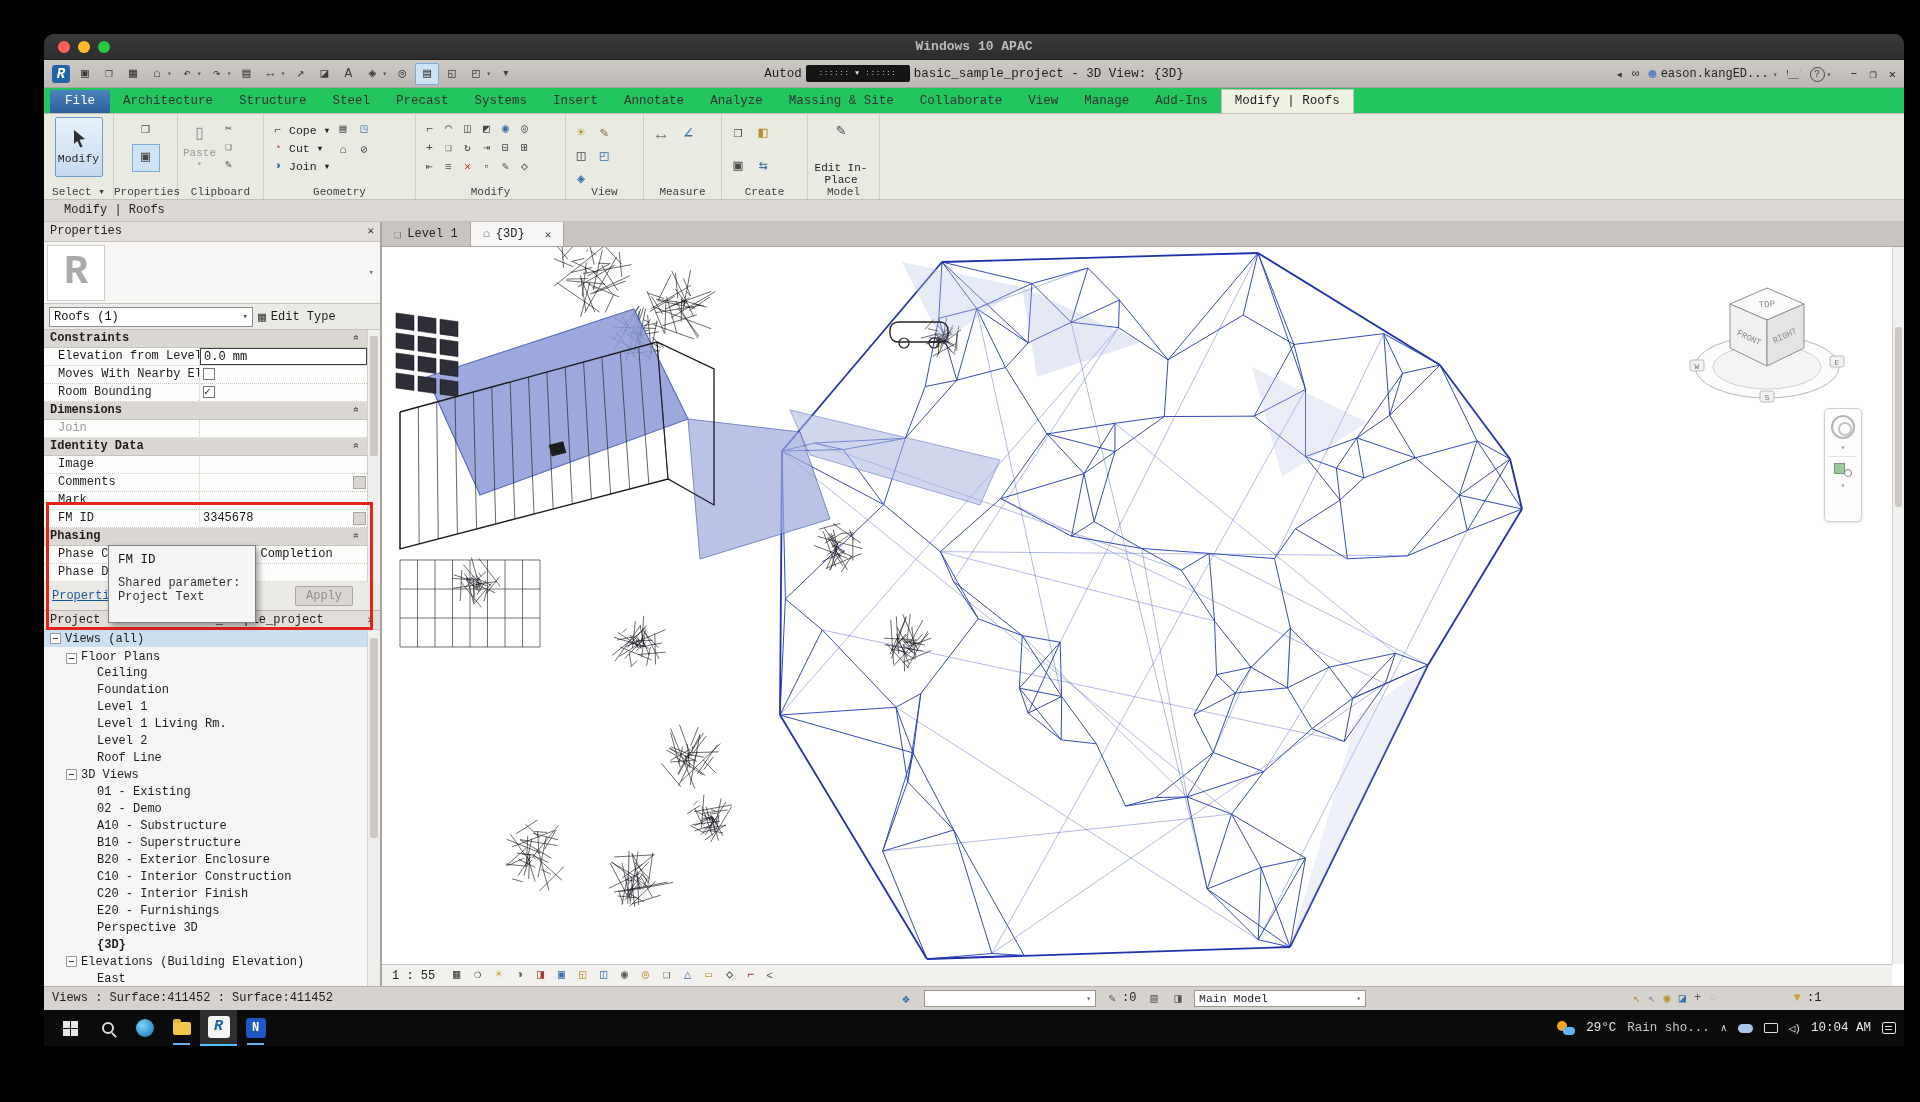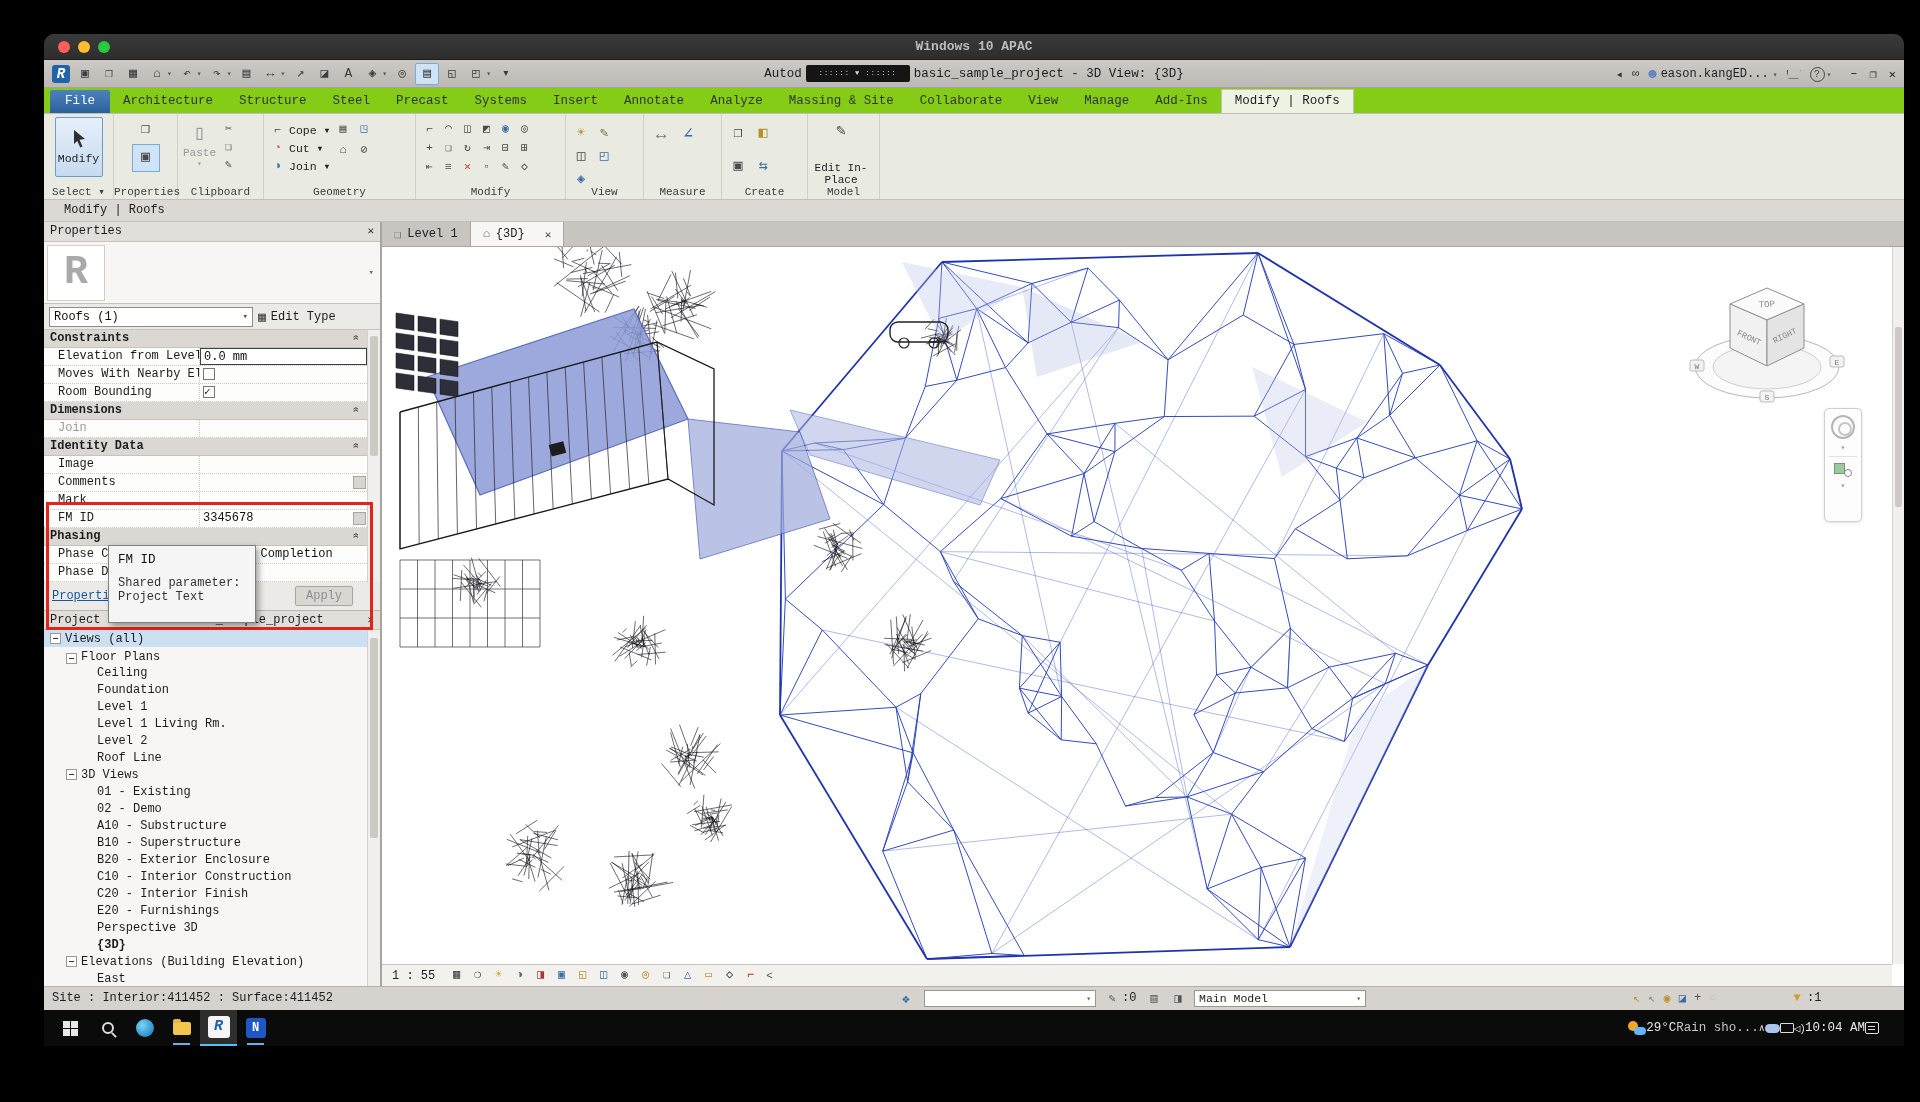--- a/index.html
+++ b/index.html
@@ -33,21 +33,21 @@
   .tb-right{position:absolute;right:8px;top:0;height:28px;display:flex;align-items:center;gap:9px;z-index:2;}
   .tb-right .sm{font-size:12px;color:#333;}
   .tb-user{display:flex;align-items:center;gap:4px;font-size:12px;color:#222;}
   .avatar{color:#5b7fc4;font-size:14px;}
   .cart{position:relative;width:14px;height:9px;border:1.5px solid #3d3d3d;border-top:none;
       clip-path:polygon(0 0,100% 0,86% 100%,14% 100%);}
   .cart::after{content:"";position:absolute;left:1px;bottom:-4px;width:3px;height:3px;border-radius:50%;background:#3d3d3d;box-shadow:7px 0 0 #3d3d3d;}
   .helpq{width:15px;height:15px;border:1.5px solid #444;border-radius:50%;font-size:10px;line-height:13px;text-align:center;color:#444;}
   .winbtns{display:flex;gap:12px;margin-left:10px;font-size:12px;color:#222;}
   
-  .rtabs{height:26px;background:#84cc16;display:flex;align-items:flex-end;padding-left:6px;border-bottom:1px solid #c2bfb9;}
+  .rtabs{height:26px;background:#22c55e;display:flex;align-items:flex-end;padding-left:6px;border-bottom:1px solid #c2bfb9;}
   .rtab{padding:4px 13px 5px;font-size:12.5px;color:#333;cursor:default;white-space:nowrap;}
   .rtab.file{background:linear-gradient(#4b82bd,#2d619c);color:#fff;border-radius:2px 2px 0 0;padding:4px 15px 5px;}
   .rtab.ctx{background:#eef2e2;border:1px solid #c2bfb9;border-bottom:none;color:#1d1d1d;}
   
   .ribbon{height:86px;background:#e9ebe3;border-bottom:1px solid #c4c1bb;display:flex;}
   .rpanel{position:relative;border-right:1px solid #d2cfc8;padding:3px 5px 14px;display:flex;gap:4px;}
   .rpanel-label{position:absolute;left:0;right:0;bottom:1px;text-align:center;font-size:11px;color:#3c3c3c;}
   .bigbtn{width:48px;height:60px;background:linear-gradient(#e6f0fa,#c6dbf0);border:1px solid #6f9bc8;border-radius:2px;
       display:flex;flex-direction:column;align-items:center;justify-content:center;gap:3px;}
   .bigbtn .blab{font-size:11.5px;color:#222;}
@@ -167,21 +167,21 @@
   .w-start{display:grid;grid-template-columns:7px 7px;grid-auto-rows:7px;gap:1px;}
   .w-start span{background:#e8e8e8;}
   .mag{position:relative;width:12px;height:12px;border:2px solid #ddd;border-radius:50%;}
   .mag::after{content:"";position:absolute;right:-5px;bottom:-4px;width:6px;height:2px;background:#ddd;transform:rotate(45deg);}
   .edge{width:18px;height:18px;border-radius:50%;background:radial-gradient(circle at 35% 35%,#79d6f6,#0e6fb8);}
   .folder{position:relative;width:18px;height:13px;background:#f1c64c;border-radius:2px;}
   .folder::before{content:"";position:absolute;left:0;top:-3px;width:8px;height:4px;background:#e3b53a;border-radius:2px 2px 0 0;}
   .rtile{width:22px;height:22px;background:#f5f5f5;border-radius:3px;color:#1f63a8;font-weight:bold;font-style:italic;
       font-size:15px;text-align:center;line-height:22px;}
   .ntile{width:20px;height:20px;background:#1f57c4;border-radius:3px;color:#fff;font-weight:bold;font-size:12px;text-align:center;line-height:20px;}
-  .tray{position:absolute;right:25px;top:0;height:36px;display:flex;align-items:center;gap:0;color:#e8e8e8;font-size:12.5px;}
+  .tray{position:absolute;right:8px;top:0;height:36px;display:flex;align-items:center;gap:11px;color:#e8e8e8;font-size:12.5px;}
   .wx{position:relative;width:18px;height:14px;}
   .wx .sun{position:absolute;left:0;top:0;width:10px;height:10px;border-radius:50%;background:#f5a623;}
   .wx .cld{position:absolute;right:0;bottom:0;width:12px;height:8px;border-radius:6px;background:#64b5f6;}
   .traytxt.dim{color:#c4c4c4;}
   .chev-up{font-size:10px;color:#ddd;}
   .cloud{width:15px;height:9px;background:#a9c5ea;border-radius:8px;}
   .moni{width:14px;height:10px;border:1.5px solid #ddd;border-radius:1px;}
   .spk{font-size:11px;color:#ddd;letter-spacing:-1px;}
   .notif{width:14px;height:12px;border:1.5px solid #ddd;border-radius:2px;position:relative;}
   .notif::after{content:"";position:absolute;left:2px;top:3px;width:7px;height:1px;background:#ddd;box-shadow:0 3px 0 #ddd;}
@@ -1461,21 +1461,21 @@
                 <span class="vcbi" style="color: rgb(184, 145, 42);">▭</span>
                 <span class="vcbi" style="color: rgb(68, 68, 68);">◇</span>
                 <span class="vcbi" style="color: rgb(163, 59, 59);">⌐</span>
               </span>
             <span class="vcb-collapse">&lt;</span>
           </div>
         </div>
       </div>
 
       <div class="statusbar">
-        <span class="sb-msg">Site : Interior:411452 : Surface:411452</span>
+        <span class="sb-msg">Views : Surface:411452 : Surface:411452</span>
         <span class="sb-ws">❖</span>
         <span class="sb-combo" style="left:880px;width:172px">
             <span></span>
             <span class="c">▾</span>
           </span>
         <span class="sbi" style="left:1060px">✎</span>
         <span class="sb-count" style="left:1078px">:0</span>
         <span class="sbi" style="left:1102px">▤</span>
         <span class="sbi" style="left:1126px">◨</span>
         <span class="sb-combo" style="left:1150px;width:172px">

